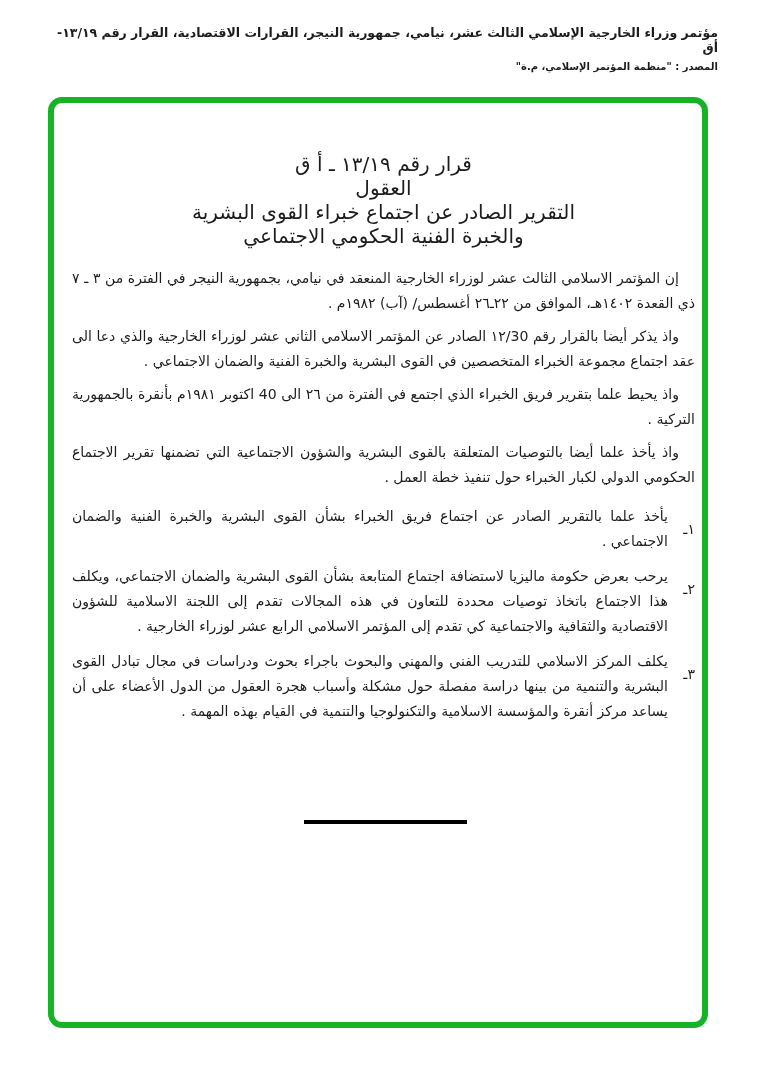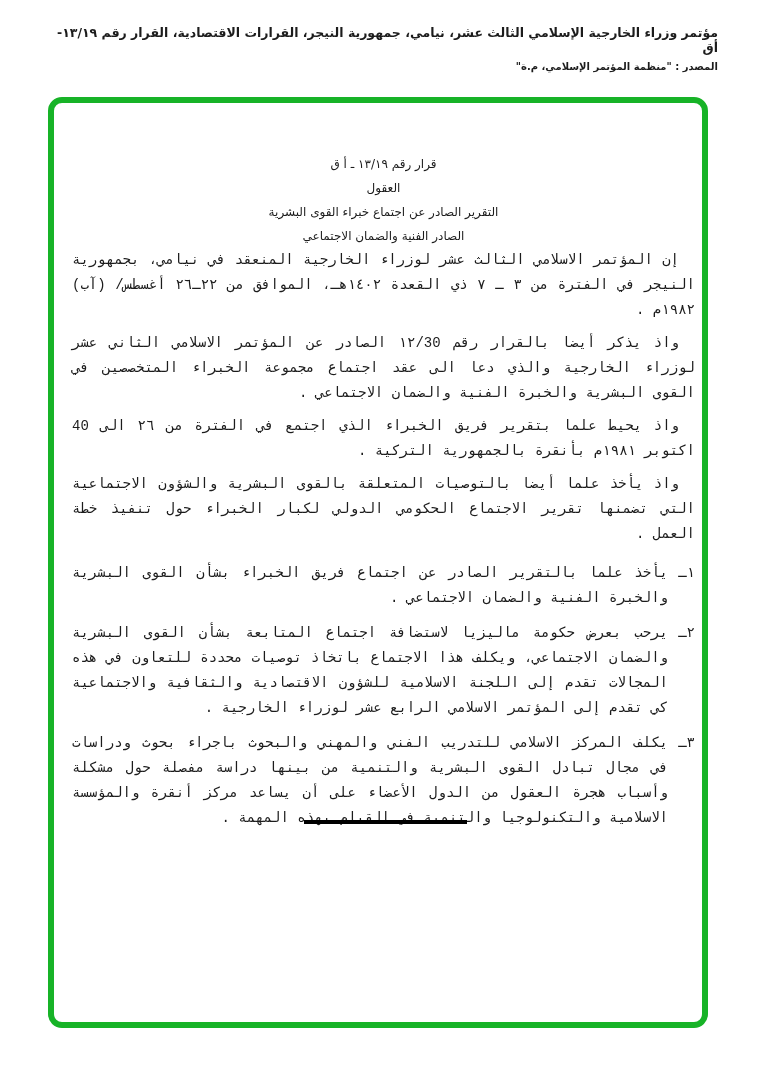--- a/index.html
+++ b/index.html
@@ -27,38 +27,38 @@
     background: transparent;
   }
   .content {
     position: absolute;
     left: 72px; top: 152px;
     width: 623px;
     direction: rtl;
   }
   .title-block {
     text-align: center;
-    font-size: 12px;
+    font-size: 20px;
     line-height: 24px;
   }
   .paras {
+    margin-top: 18px;
     font-size: 14px;
     line-height: 25px;
     text-align: justify;
-    font-family: Liberation Mono, monospace;
   }
   .para { text-indent: 16px; margin-bottom: 8px; }
   .para.mb-lg { margin-bottom: 14px; }
   .item {
     position: relative;
     padding-right: 27px;
     margin-bottom: 10px;
     text-align: justify;
   }
-  .item-num { position: absolute; right: 0; top: 0; }
+  .item-num { position: absolute; right: 0; top: 13px; }
   .separator {
     position: absolute;
     left: 304px; top: 820px;
     width: 163px; height: 4px;
     background: #000000;
   }
 </style>
 </head>
 <body style="color: rgb(28, 28, 28);">
 
@@ -67,21 +67,21 @@
   <div class="header-line2">المصدر : "منظمة المؤتمر الإسلامي، م.ة"</div>
 </div>
 
 <div class="green-frame" style="border-color: rgb(23, 179, 39);"></div>
 
 <div class="content">
   <div class="title-block">
     <div class="title-line">قرار رقم ١٣/١٩ ـ أ ق</div>
     <div class="title-line">العقول</div>
     <div class="title-line">التقرير الصادر عن اجتماع خبراء القوى البشرية</div>
-    <div class="title-line">الصادر الفنية والضمان الاجتماعي</div>
+    <div class="title-line">والخبرة الفنية الحكومي الاجتماعي</div>
   </div>
 
   <div class="paras">
     <p class="para">إن المؤتمر الاسلامي الثالث عشر لوزراء الخارجية المنعقد في نيامي، بجمهورية النيجر في الفترة من ٣ ـ ٧ ذي القعدة ١٤٠٢هـ، الموافق من ٢٢ـ٢٦ أغسطس/ (آب) ١٩٨٢م .</p>
     <p class="para">واذ يذكر أيضا بالقرار رقم ١٢/30 الصادر عن المؤتمر الاسلامي الثاني عشر لوزراء الخارجية والذي دعا الى عقد اجتماع مجموعة الخبراء المتخصصين في القوى البشرية والخبرة الفنية والضمان الاجتماعي .</p>
     <p class="para">واذ يحيط علما بتقرير فريق الخبراء الذي اجتمع في الفترة من ٢٦ الى 40 اكتوبر ١٩٨١م بأنقرة بالجمهورية التركية .</p>
     <p class="para mb-lg">واذ يأخذ علما أيضا بالتوصيات المتعلقة بالقوى البشرية والشؤون الاجتماعية التي تضمنها تقرير الاجتماع الحكومي الدولي لكبار الخبراء حول تنفيذ خطة العمل .</p>
 
     <div class="item">
       <span class="item-num">١ـ</span>

